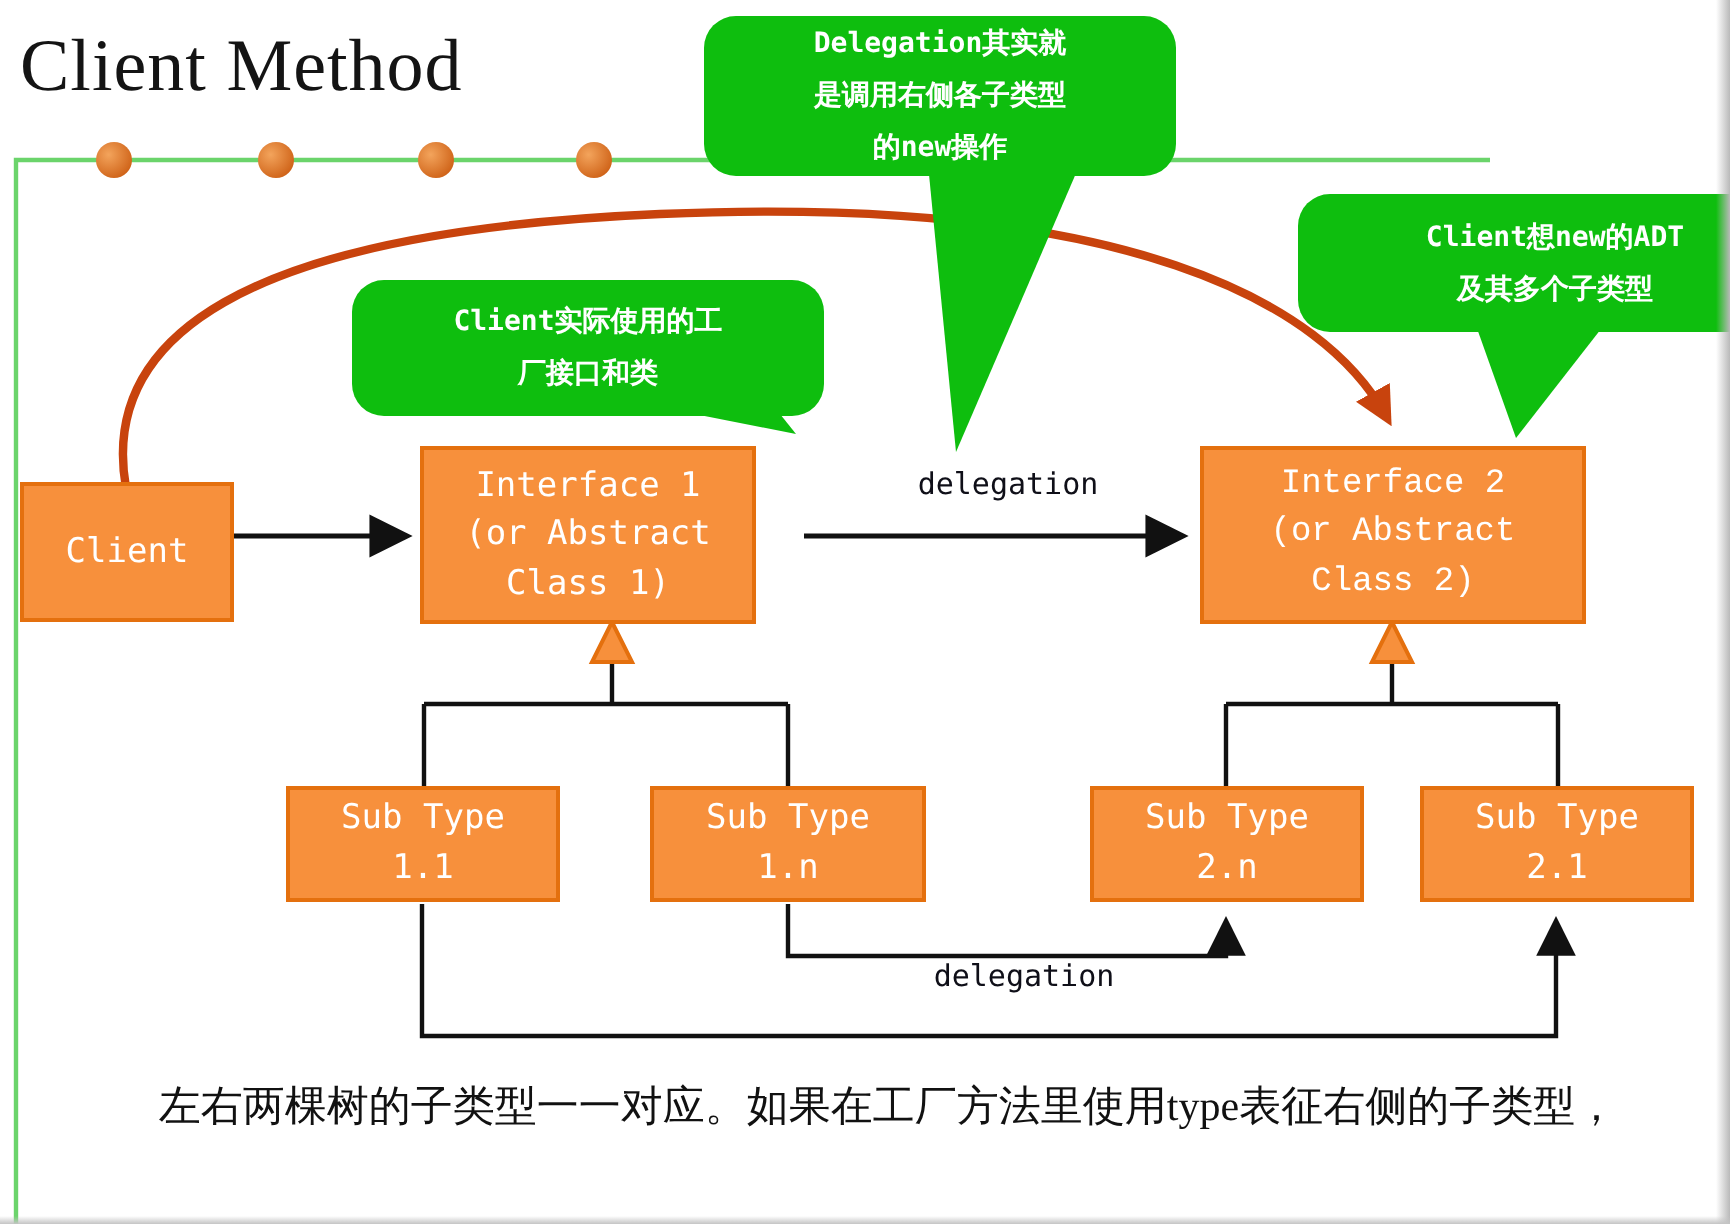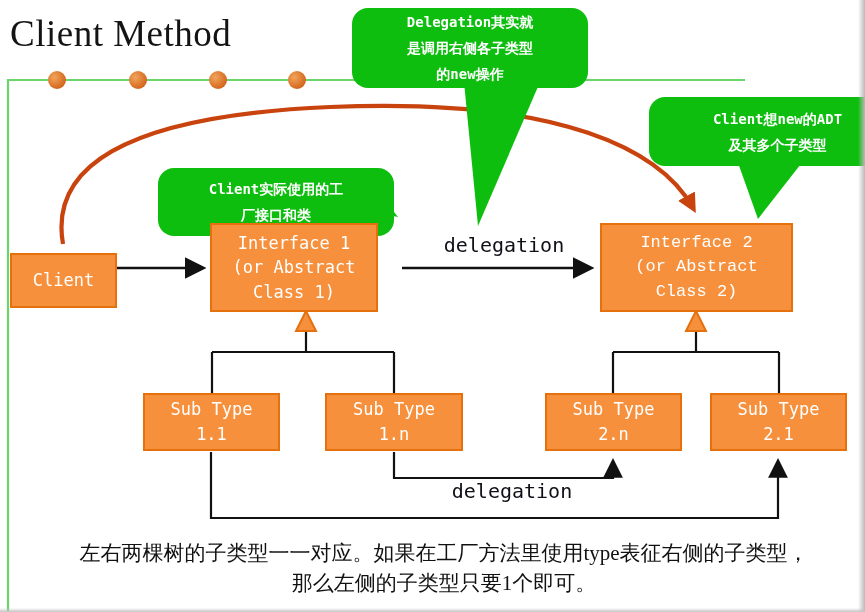--- a/index.html
+++ b/index.html
@@ -14,40 +14,40 @@
   }
   svg.layer{position:absolute;left:0;top:0;z-index:1;}
   .bubble{
     position:absolute;z-index:2;background:#0ebe0e;border-radius:16px;
     color:#ffffff;display:flex;align-items:center;justify-content:center;
     text-align:center;white-space:pre-line;
     font-family:"DejaVu Sans Mono","DejaVu Sans",sans-serif;
     font-size:14px;font-weight:700;line-height:26px;
   }
   .bubble-top{left:352px;top:8px;width:236px;height:80px;}
-  .bubble-left{left:158px;top:140px;width:236px;height:68px;margin-top:28px;}
+  .bubble-left{left:176px;top:140px;width:236px;height:68px;}
   .bubble-right{left:649px;top:97px;width:257px;height:69px;}
   .obox{
     position:absolute;z-index:3;background:#f7903c;border:2.5px solid #e4700e;
     color:#ffffff;display:flex;align-items:center;justify-content:center;
     text-align:center;white-space:pre-line;box-sizing:border-box;
     font-family:"DejaVu Sans Mono","DejaVu Sans",sans-serif;
     font-size:17px;line-height:1.45;
   }
-  .box-client{left:10px;top:241px;width:107px;height:55px;margin-top:12px;}
+  .box-client{left:10px;top:241px;width:107px;height:70px;}
   .box-iface1{left:210px;top:223px;width:168px;height:89px;}
   .box-iface2{left:600px;top:223px;width:193px;height:89px;font-family:Liberation Mono, monospace;}
   .box-sub11{left:143px;top:393px;width:137px;height:58px;}
   .box-sub1n{left:325px;top:393px;width:138px;height:58px;}
   .box-sub2n{left:545px;top:393px;width:137px;height:58px;}
   .box-sub21{left:710px;top:393px;width:137px;height:58px;}
   .deleg-label{
     position:absolute;z-index:2;width:160px;text-align:center;color:#0f0f18;
     font-family:"DejaVu Sans Mono","Liberation Mono",monospace;
-    font-size:20px;font-weight:500;
+    font-size:15px;font-weight:500;
   }
   .deleg-top{left:424px;top:233px;}
   .deleg-bottom{left:432px;top:479px;}
   .caption{
     position:absolute;left:0;right:10px;top:538px;z-index:2;text-align:center;
     font-family:"Liberation Serif","DejaVu Serif",serif;
     font-size:21px;line-height:30px;color:#111111;padding-left:33px;
   }
   .edge-right{position:absolute;right:0;top:0;width:7px;height:612px;z-index:4;
     background:linear-gradient(to right,rgba(0,0,0,0),#b9b9b9);}
@@ -125,18 +125,17 @@
   <div class="obox box-sub2n">Sub Type
 2.n</div>
   <div class="obox box-sub21">Sub Type
 2.1</div>
 
   <div class="deleg-label deleg-top">delegation</div>
   <div class="deleg-label deleg-bottom">delegation</div>
 
   <div class="caption">
     <div>左右两棵树的子类型一一对应。如果在工厂方法里使用type表征右侧的子类型，</div>
-    <div>那么左侧的子类型只要1个即可。</div>
   </div>
 
   <div class="edge-right"></div>
   <div class="edge-bottom"></div>
 </div>
 
 </body></html>

